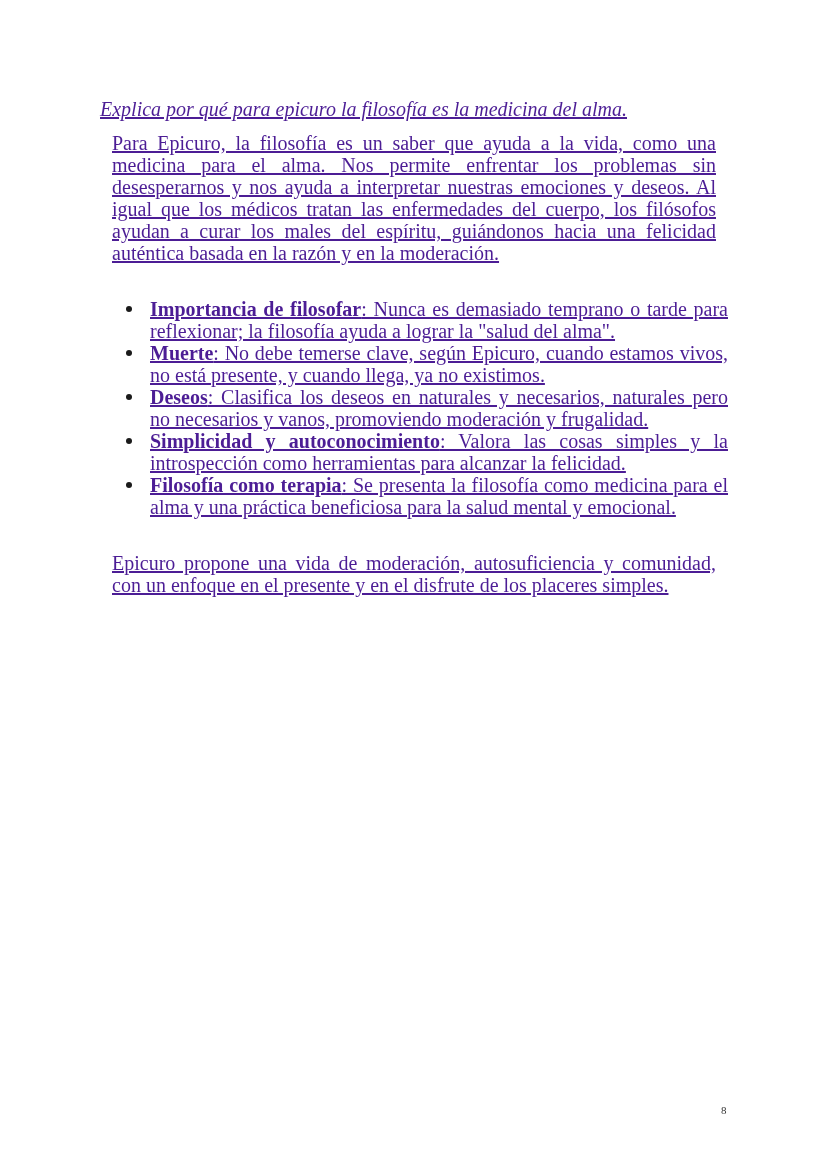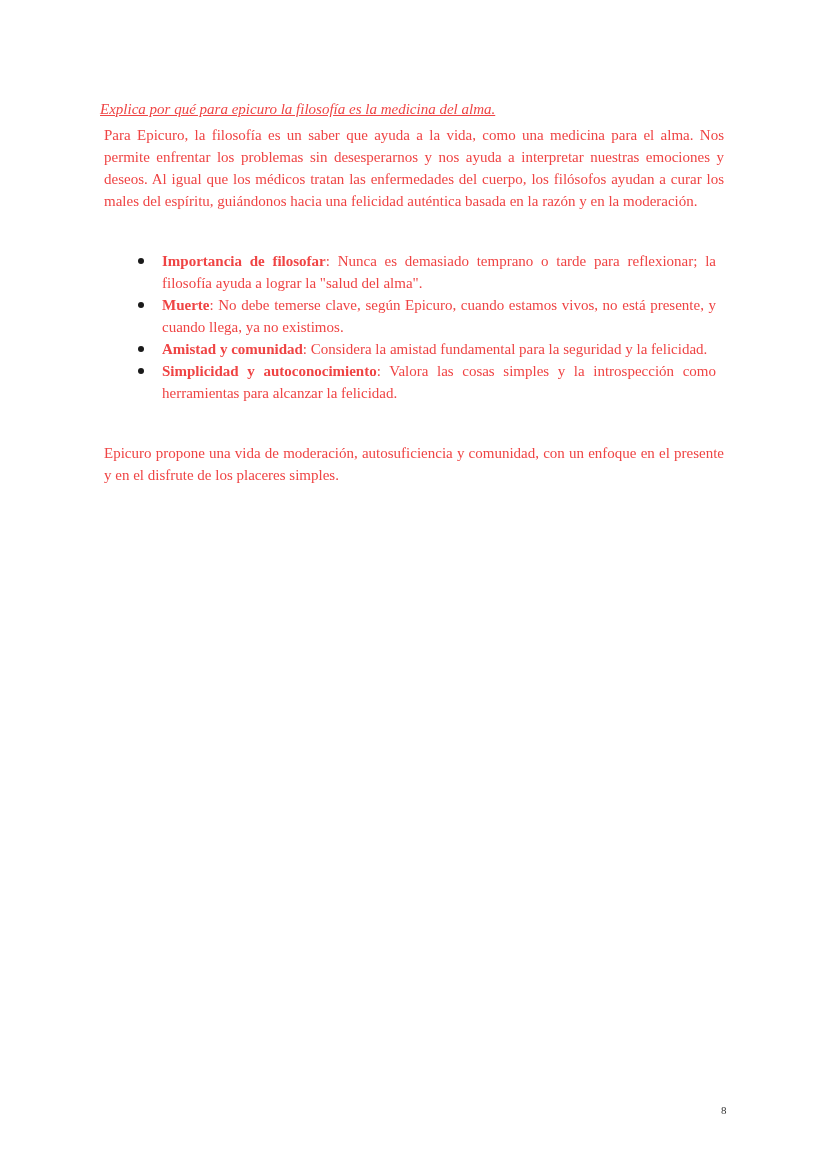--- a/index.html
+++ b/index.html
@@ -1,26 +1,27 @@
 <!DOCTYPE html>
 <html><head>
   <meta charset="utf-8">
   <style>
     html, body { margin: 0; padding: 0; background: #ffffff; }
     body { width: 828px; height: 1169px; position: relative; overflow: hidden; }
     .page {
       position: absolute; left: 100px; top: 98px; width: 628px;
-      font-family: "Liberation Serif", serif; font-size: 15px; line-height: 22px;
-      color: #ef4444;
+      font-family: "Liberation Serif", serif; font-size: 20px; line-height: 22px;
+      color: #4c1d95;
+      text-decoration: underline;
     }
     .question { font-style: italic; text-decoration: underline; margin: 0; }
-    p { margin: 4px; text-align: justify; }
+    p { margin: 12px; text-align: justify; }
     .gap { height: 22px; }
     .heading { font-weight: bold; margin: 0; }
-    ul { margin: 12px; padding-left: 50px; list-style: none; }
+    ul { margin: 0; padding-left: 50px; list-style: none; }
     li { position: relative; text-align: justify; margin: 0; }
     li::before {
       content: ""; position: absolute; left: -24px; top: 8px;
       width: 6px; height: 6px; border-radius: 50%; background: #1a1a1a;
     }
     li b { font-weight: bold; }
     .page-number {
       position: absolute; left: 721px; top: 1104px;
       font-family: "Liberation Serif", serif; font-size: 11px; color: #333;
     }
@@ -28,20 +29,21 @@
 </head>
 <body>
 
 <div class="page">
   <p class="question">Explica por qué para epicuro la filosofía es la medicina del alma.</p>
   <p>Para Epicuro, la filosofía es un saber que ayuda a la vida, como una medicina para el alma. Nos permite enfrentar los problemas sin desesperarnos y nos ayuda a interpretar nuestras emociones y deseos. Al igual que los médicos tratan las enfermedades del cuerpo, los filósofos ayudan a curar los males del espíritu, guiándonos hacia una felicidad auténtica basada en la razón y en la moderación.</p>
   <div class="gap"></div>
   <ul>
     <li><b>Importancia de filosofar</b><span>: Nunca es demasiado temprano o tarde para reflexionar; la filosofía ayuda a lograr la "salud del alma".</span></li>
     <li><b>Muerte</b><span>: No debe temerse clave, según Epicuro, cuando estamos vivos, no está presente, y cuando llega, ya no existimos.</span></li>
-    <li><b>Amistad y comunidad</b><span>: Considera la amistad fundamental para la seguridad y la felicidad.</span></li>
+    <li><b>Deseos</b><span>: Clasifica los deseos en naturales y necesarios, naturales pero no necesarios y vanos, promoviendo moderación y frugalidad.</span></li>
     <li><b>Simplicidad y autoconocimiento</b><span>: Valora las cosas simples y la introspección como herramientas para alcanzar la felicidad.</span></li>
+    <li><b>Filosofía como terapia</b><span>: Se presenta la filosofía como medicina para el alma y una práctica beneficiosa para la salud mental y emocional.</span></li>
   </ul>
   <div class="gap"></div>
   <p>Epicuro propone una vida de moderación, autosuficiencia y comunidad, con un enfoque en el presente y en el disfrute de los placeres simples.</p>
 </div>
 
 <div class="page-number">8</div>
 
 </body></html>

